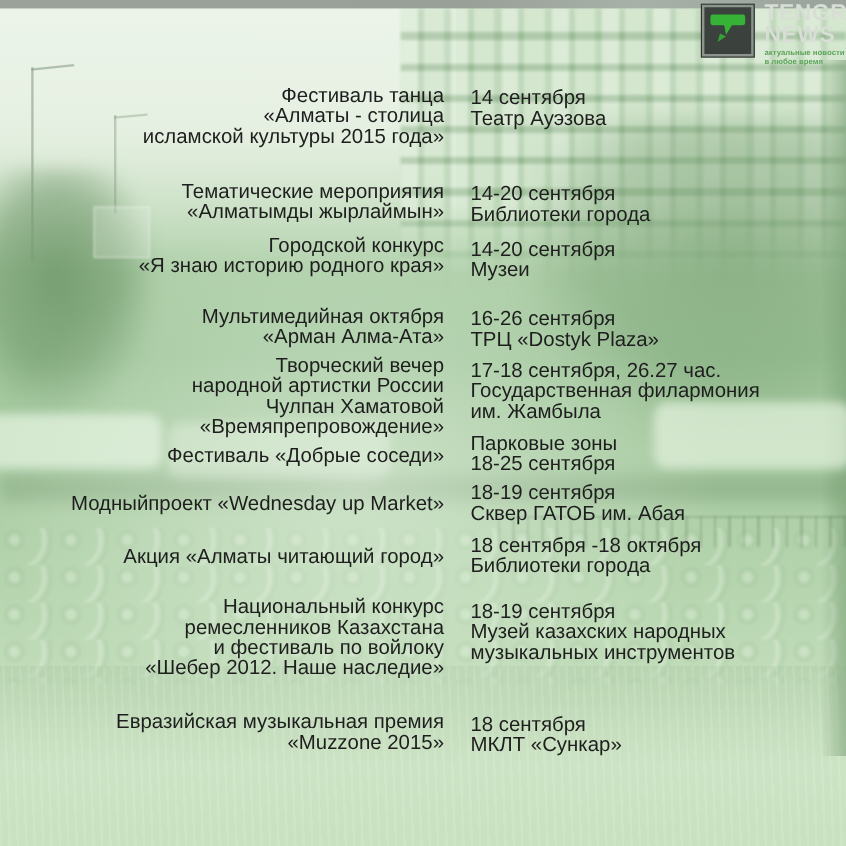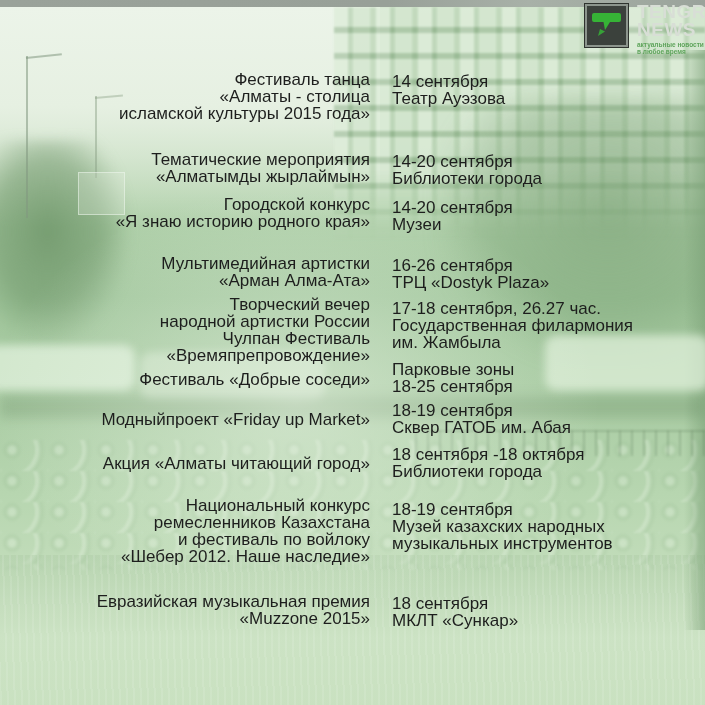--- a/index.html
+++ b/index.html
@@ -133,41 +133,41 @@
       <div class="cell r">14-20 сентября
 Библиотеки города</div>
     </div>
     <div class="row r3">
       <div class="cell l">Городской конкурс
 «Я знаю историю родного края»</div>
       <div class="cell r">14-20 сентября
 Музеи</div>
     </div>
     <div class="row r4">
-      <div class="cell l">Мультимедийная артистки
+      <div class="cell l">Мультимедийная октября
 «Арман Алма-Ата»</div>
       <div class="cell r">16-26 сентября
 ТРЦ «Dostyk Plaza»</div>
     </div>
     <div class="row r5">
       <div class="cell l">Творческий вечер
 народной артистки России
-Чулпан Фестиваль
+Чулпан Хаматовой
 «Времяпрепровождение»</div>
       <div class="cell r">17-18 сентября, 26.27 час.
 Государственная филармония
 им. Жамбыла</div>
     </div>
     <div class="row r6">
       <div class="cell l">Фестиваль «Добрые соседи»</div>
       <div class="cell r">Парковые зоны
 18-25 сентября</div>
     </div>
     <div class="row r7">
-      <div class="cell l">Модныйпроект «Friday up Market»</div>
+      <div class="cell l">Модныйпроект «Wednesday up Market»</div>
       <div class="cell r">18-19 сентября
 Сквер ГАТОБ им. Абая</div>
     </div>
     <div class="row r8">
       <div class="cell l">Акция «Алматы читающий город»</div>
       <div class="cell r">18 сентября -18 октября
 Библиотеки города</div>
     </div>
     <div class="row r9">
       <div class="cell l">Национальный конкурс

